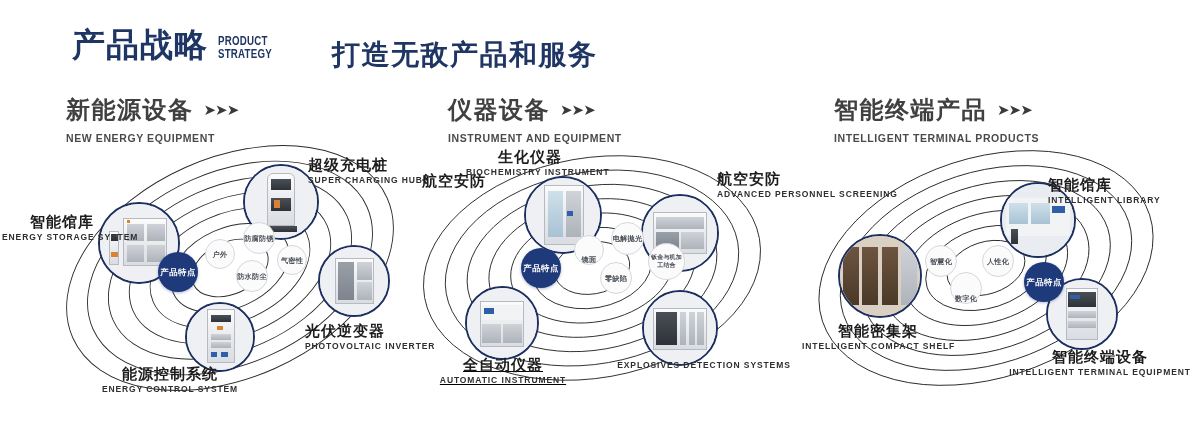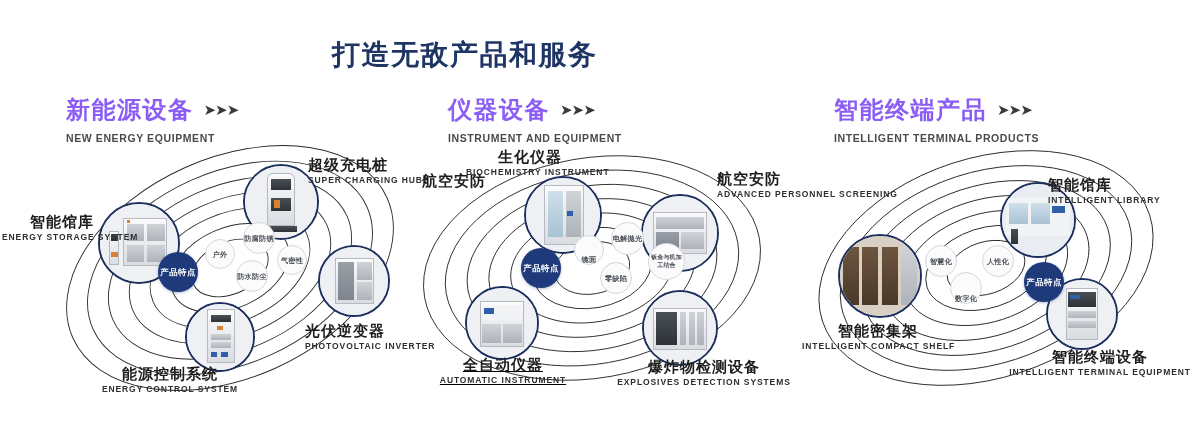--- a/index.html
+++ b/index.html
@@ -27,21 +27,21 @@
   .hdr-en span { display:block; }
   .hdr-sub {
     position:absolute; left:332px; top:36px;
     font-size: 28px; font-weight:700; color:#1f3564;
     letter-spacing: 1.5px; white-space:nowrap;
   }
 
   
   .sec { position:absolute; }
   .sec-row { display:flex; align-items:center; }
-  .sec-cn { font-size:24px; font-weight:700; color:#8b5cf6; letter-spacing:1.5px; white-space:nowrap; }
+  .sec-cn { font-size:24px; font-weight:700; color:#404040; letter-spacing:1.5px; white-space:nowrap; }
   .sec-arrows { margin-left:10px; color:#3a3a3a; font-size:15px; letter-spacing:-1px; font-weight:700; }
   .sec-en { margin-top:6px; font-size:10.5px; font-weight:700; color:#4a4a4a; letter-spacing:.6px; white-space:nowrap; }
 
   
   .cluster { position:absolute; top:150px; height:250px; }
   .rings { position:absolute; inset:0; }
   .rings svg { position:absolute; left:0; top:0; overflow:visible; }
 
   
   .pcircle {
@@ -80,20 +80,27 @@
   .pnl.bl { background:#2f5fa8; }
   .pnl.wh { background:#f2f3f5; }
   .pnl.gl { background:linear-gradient(180deg,#cfe0ea,#a8c2d4); }
   .pnl.wd { background:linear-gradient(180deg,#6d5540,#4a3828); }
 </style>
 </head>
 <body>
 
 <div id="stage">
 
+  <div class="hdr">
+    <div class="hdr-cn">产品战略</div>
+    <div class="hdr-en">
+      <span>PRODUCT</span>
+      <span>STRATEGY</span>
+    </div>
+  </div>
   <div class="hdr-sub">打造无敌产品和服务</div>
 
   <div class="sec" style="left:66px; top:94px;">
     <div class="sec-row">
       <div class="sec-cn">新能源设备</div>
       <div class="sec-arrows">➤➤➤</div>
     </div>
     <div class="sec-en">NEW ENERGY EQUIPMENT</div>
   </div>
 
@@ -268,21 +275,20 @@
     <div class="pcircle" style="left:218px; top:140px; width:76px; height:76px;">
       <div class="art">
         <div class="cab" style="left:12%; top:22%; width:76%; height:58%;"></div>
         <div class="pnl dk" style="left:16%; top:28%; width:30%; height:46%;"></div>
         <div class="pnl lt" style="left:50%; top:28%; width:9%; height:46%;"></div>
         <div class="pnl lt" style="left:62%; top:28%; width:9%; height:46%;"></div>
         <div class="pnl lt" style="left:74%; top:28%; width:9%; height:46%;"></div>
       </div>
     </div>
     <div class="lab c" style="left:180px; top:208px; width:200px;">
-      <div class="cn">爆炸物检测设备</div>
       <div class="en">EXPLOSIVES DETECTION SYSTEMS</div>
     </div>
 
     <div class="bub main" style="left:97px; top:98px; width:40px; height:40px;">
       <span>产品特点</span>
     </div>
     <div class="bub" style="left:150px; top:85px; width:30px; height:30px;align-items:flex-end;">
       <span>镜面</span>
     </div>
     <div class="bub" style="left:187px; top:72px; width:33px; height:33px;">

